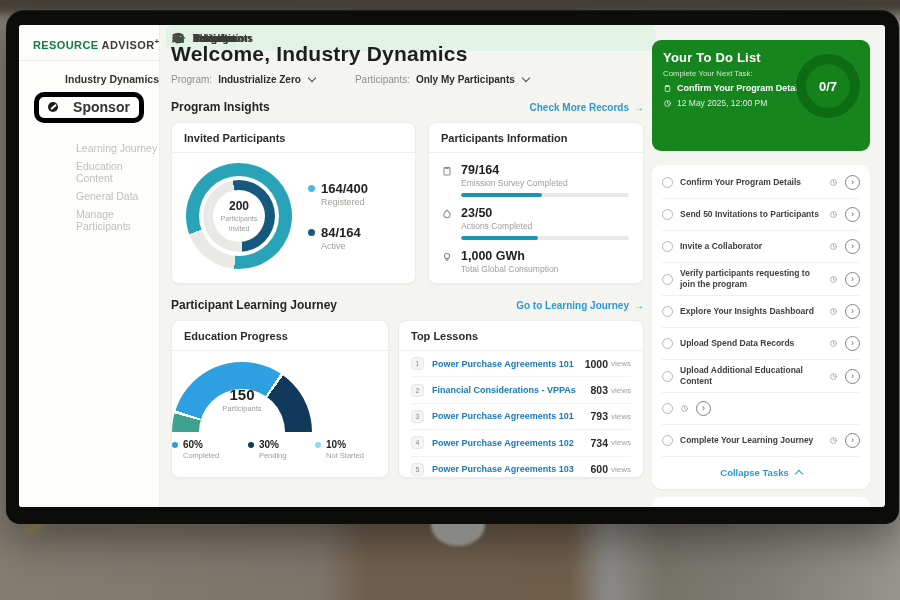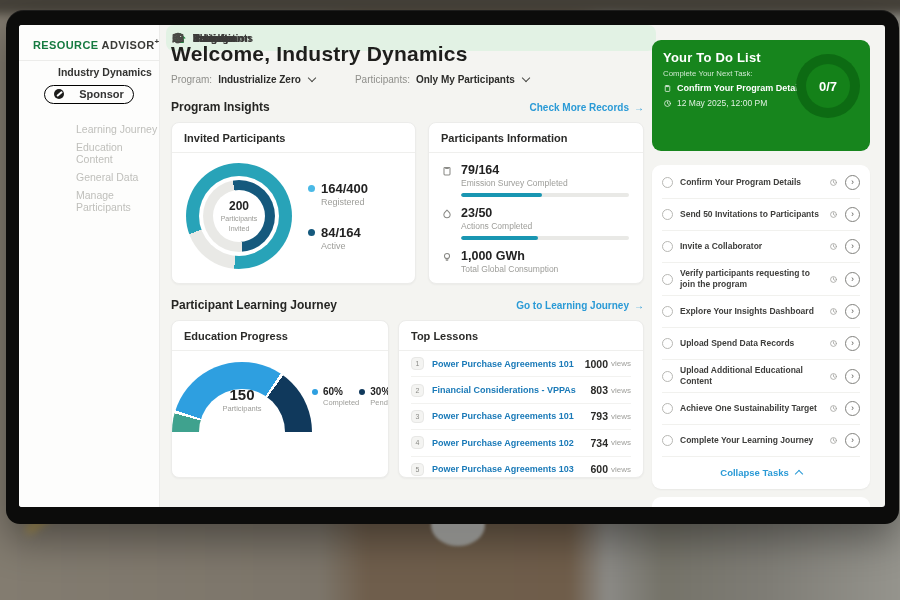--- a/index.html
+++ b/index.html
@@ -23,23 +23,23 @@
   .screen{position:absolute;left:13px;top:15px;width:866px;height:482px;background:#f4f4f1;
     border-radius:3px;overflow:hidden;}
   
   .sidebar{position:absolute;left:0;top:0;width:141px;height:482px;background:#fdfdfc;
     border-right:1px solid #ececea;box-sizing:border-box;}
   .logo{padding:12px 0 9px 14px;font-size:11px;font-weight:800;letter-spacing:.4px;
     border-bottom:1px solid #ececea;white-space:nowrap;}
   .logo-g{color:#157a40;}
   .logo-d{color:#3a3a36;}
   .logo-d sup{font-size:8px;}
-  .org{margin-top:5px;text-align:left;font-size:10.5px;font-weight:700;color:#333331;padding-left:39px;}
+  .org{margin-top:12px;text-align:right;font-size:10.5px;font-weight:700;color:#333331;}
   .sponsor{margin:7px auto 0;width:fit-content;display:flex;align-items:center;gap:15px;
-    border:1px solid #000000;border-radius:10px;padding:2.5px 9px;font-size:11px;font-weight:700;color:#333;}
+    border:5px solid #000000;border-radius:10px;padding:2.5px 9px;font-size:14px;font-weight:700;color:#333;}
   .sp-ic{width:10px;height:10px;border-radius:50%;background:#1c1c1a;position:relative;flex-shrink:0;}
   .sp-ic::after{content:'';position:absolute;left:1.5px;top:4px;width:7px;height:1.6px;background:#fff;
     transform:rotate(-40deg);border-radius:1px;}
   nav{margin-top:13px;}
   .nav-item{display:flex;align-items:center;gap:8px;padding-left:13px;cursor:pointer;}
   .nav-item.main{height:26px;font-size:10.5px;font-weight:700;color:#3c3c3a;}
   .nav-item.sub{height:24px;padding-left:35px;font-size:10.5px;color:#bfbfbb;}
   .nav-item.active{background:#e2f2e4;border-radius:8px;margin:0 6px;padding-left:7px;}
   .nav-item.active .nav-ic{color:#1d8a3e;}
   .nav-ic{width:14px;height:14px;color:#4a4a46;flex-shrink:0;display:inline-flex;}
@@ -85,21 +85,21 @@
   
   .info-body{padding:10px 12px 8px;display:flex;flex-direction:column;gap:9px;}
   .stat{display:flex;gap:8px;}
   .stat-ic{width:12px;height:12px;color:#8a8a86;margin-top:2px;flex-shrink:0;display:inline-flex;}
   .stat-ic svg{width:100%;height:100%;}
   .stat-val{font-size:12.5px;font-weight:700;color:#222;}
   .stat-lab{font-size:8.5px;color:#9d9d99;margin-top:1px;}
   .bar{margin-top:5px;width:168px;height:4px;border-radius:2px;background:#e9e9e6;overflow:hidden;}
   .bar-fill{height:100%;border-radius:2px;background:#1996b2;}
   
-  .edu-body{padding-top:11px;display:flex;flex-direction:row;align-items:center;}
+  .edu-body{padding-top:11px;display:flex;flex-direction:column;}
   .gauge{position:relative;width:140px;height:70px;overflow:hidden;--gauge-bg:none;}
   .gauge::before{content:'';position:absolute;left:0;top:0;width:140px;height:140px;border-radius:50%;background:var(--gauge-bg);}
   .gauge::after{content:'';position:absolute;left:27px;top:27px;width:86px;height:86px;border-radius:50%;background:#fff;}
   .gauge-center{position:absolute;left:0;top:24px;width:140px;text-align:center;z-index:3;}
   .g-val{font-size:15px;font-weight:700;color:#222;}
   .g-lab{font-size:7.5px;color:#9d9d99;margin-top:1px;}
   .gauge-wrap{position:relative;}
   .legend-h{display:flex;justify-content:space-between;width:192px;margin-top:7px;}
   .lg-item{display:flex;gap:5px;}
   .lg-dot{width:6px;height:6px;border-radius:50%;margin-top:3px;flex-shrink:0;}
@@ -576,21 +576,20 @@
                 <svg viewBox="0 0 16 16" fill="none" stroke="currentColor" stroke-width="1.4" stroke-linecap="round" stroke-linejoin="round">
                   <circle cx="8" cy="8" r="5.2"></circle>
                   <path d="M8 5v3l2 1.4"></path>
                 </svg>
               </span>
             <span class="t-chev">›</span>
           </div>
 
           <div class="task-row">
             <span class="t-circle"></span>
-            <span class="t-label">Achieve One Sustainability Target</span>
             <span class="t-clock">
                 <svg viewBox="0 0 16 16" fill="none" stroke="currentColor" stroke-width="1.4" stroke-linecap="round" stroke-linejoin="round">
                   <circle cx="8" cy="8" r="5.2"></circle>
                   <path d="M8 5v3l2 1.4"></path>
                 </svg>
               </span>
             <span class="t-chev">›</span>
           </div>
 
           <div class="task-row">

